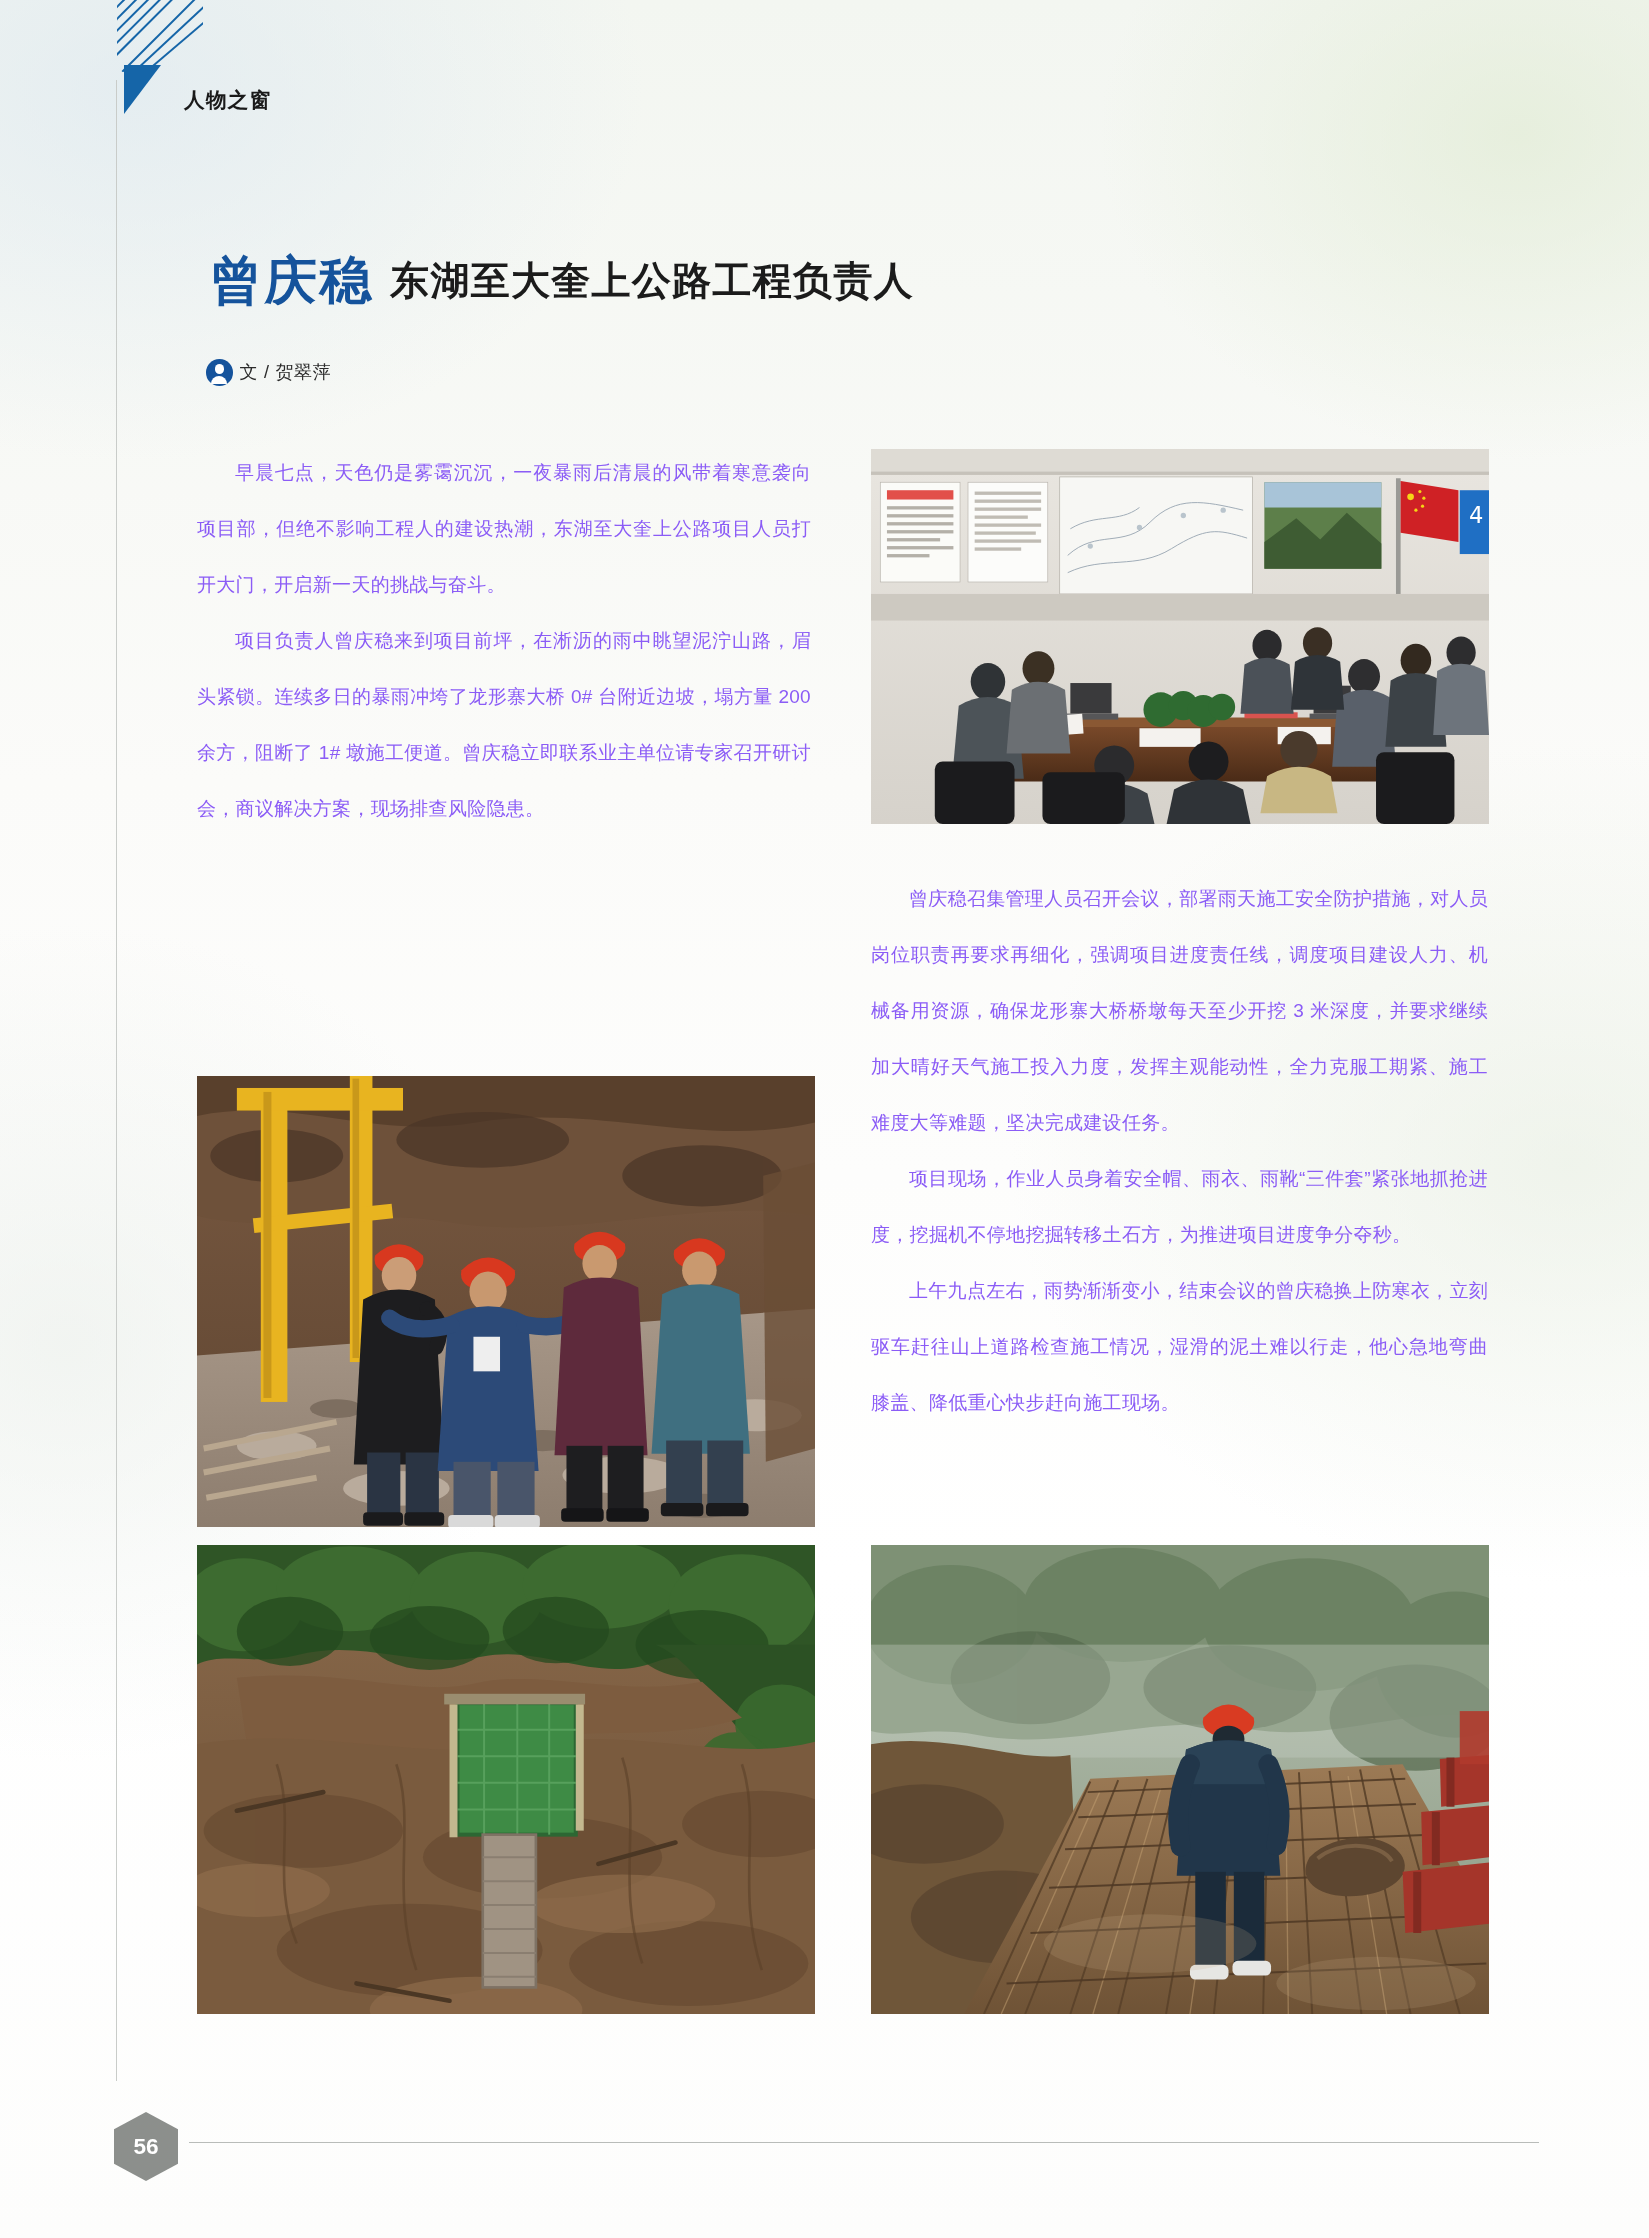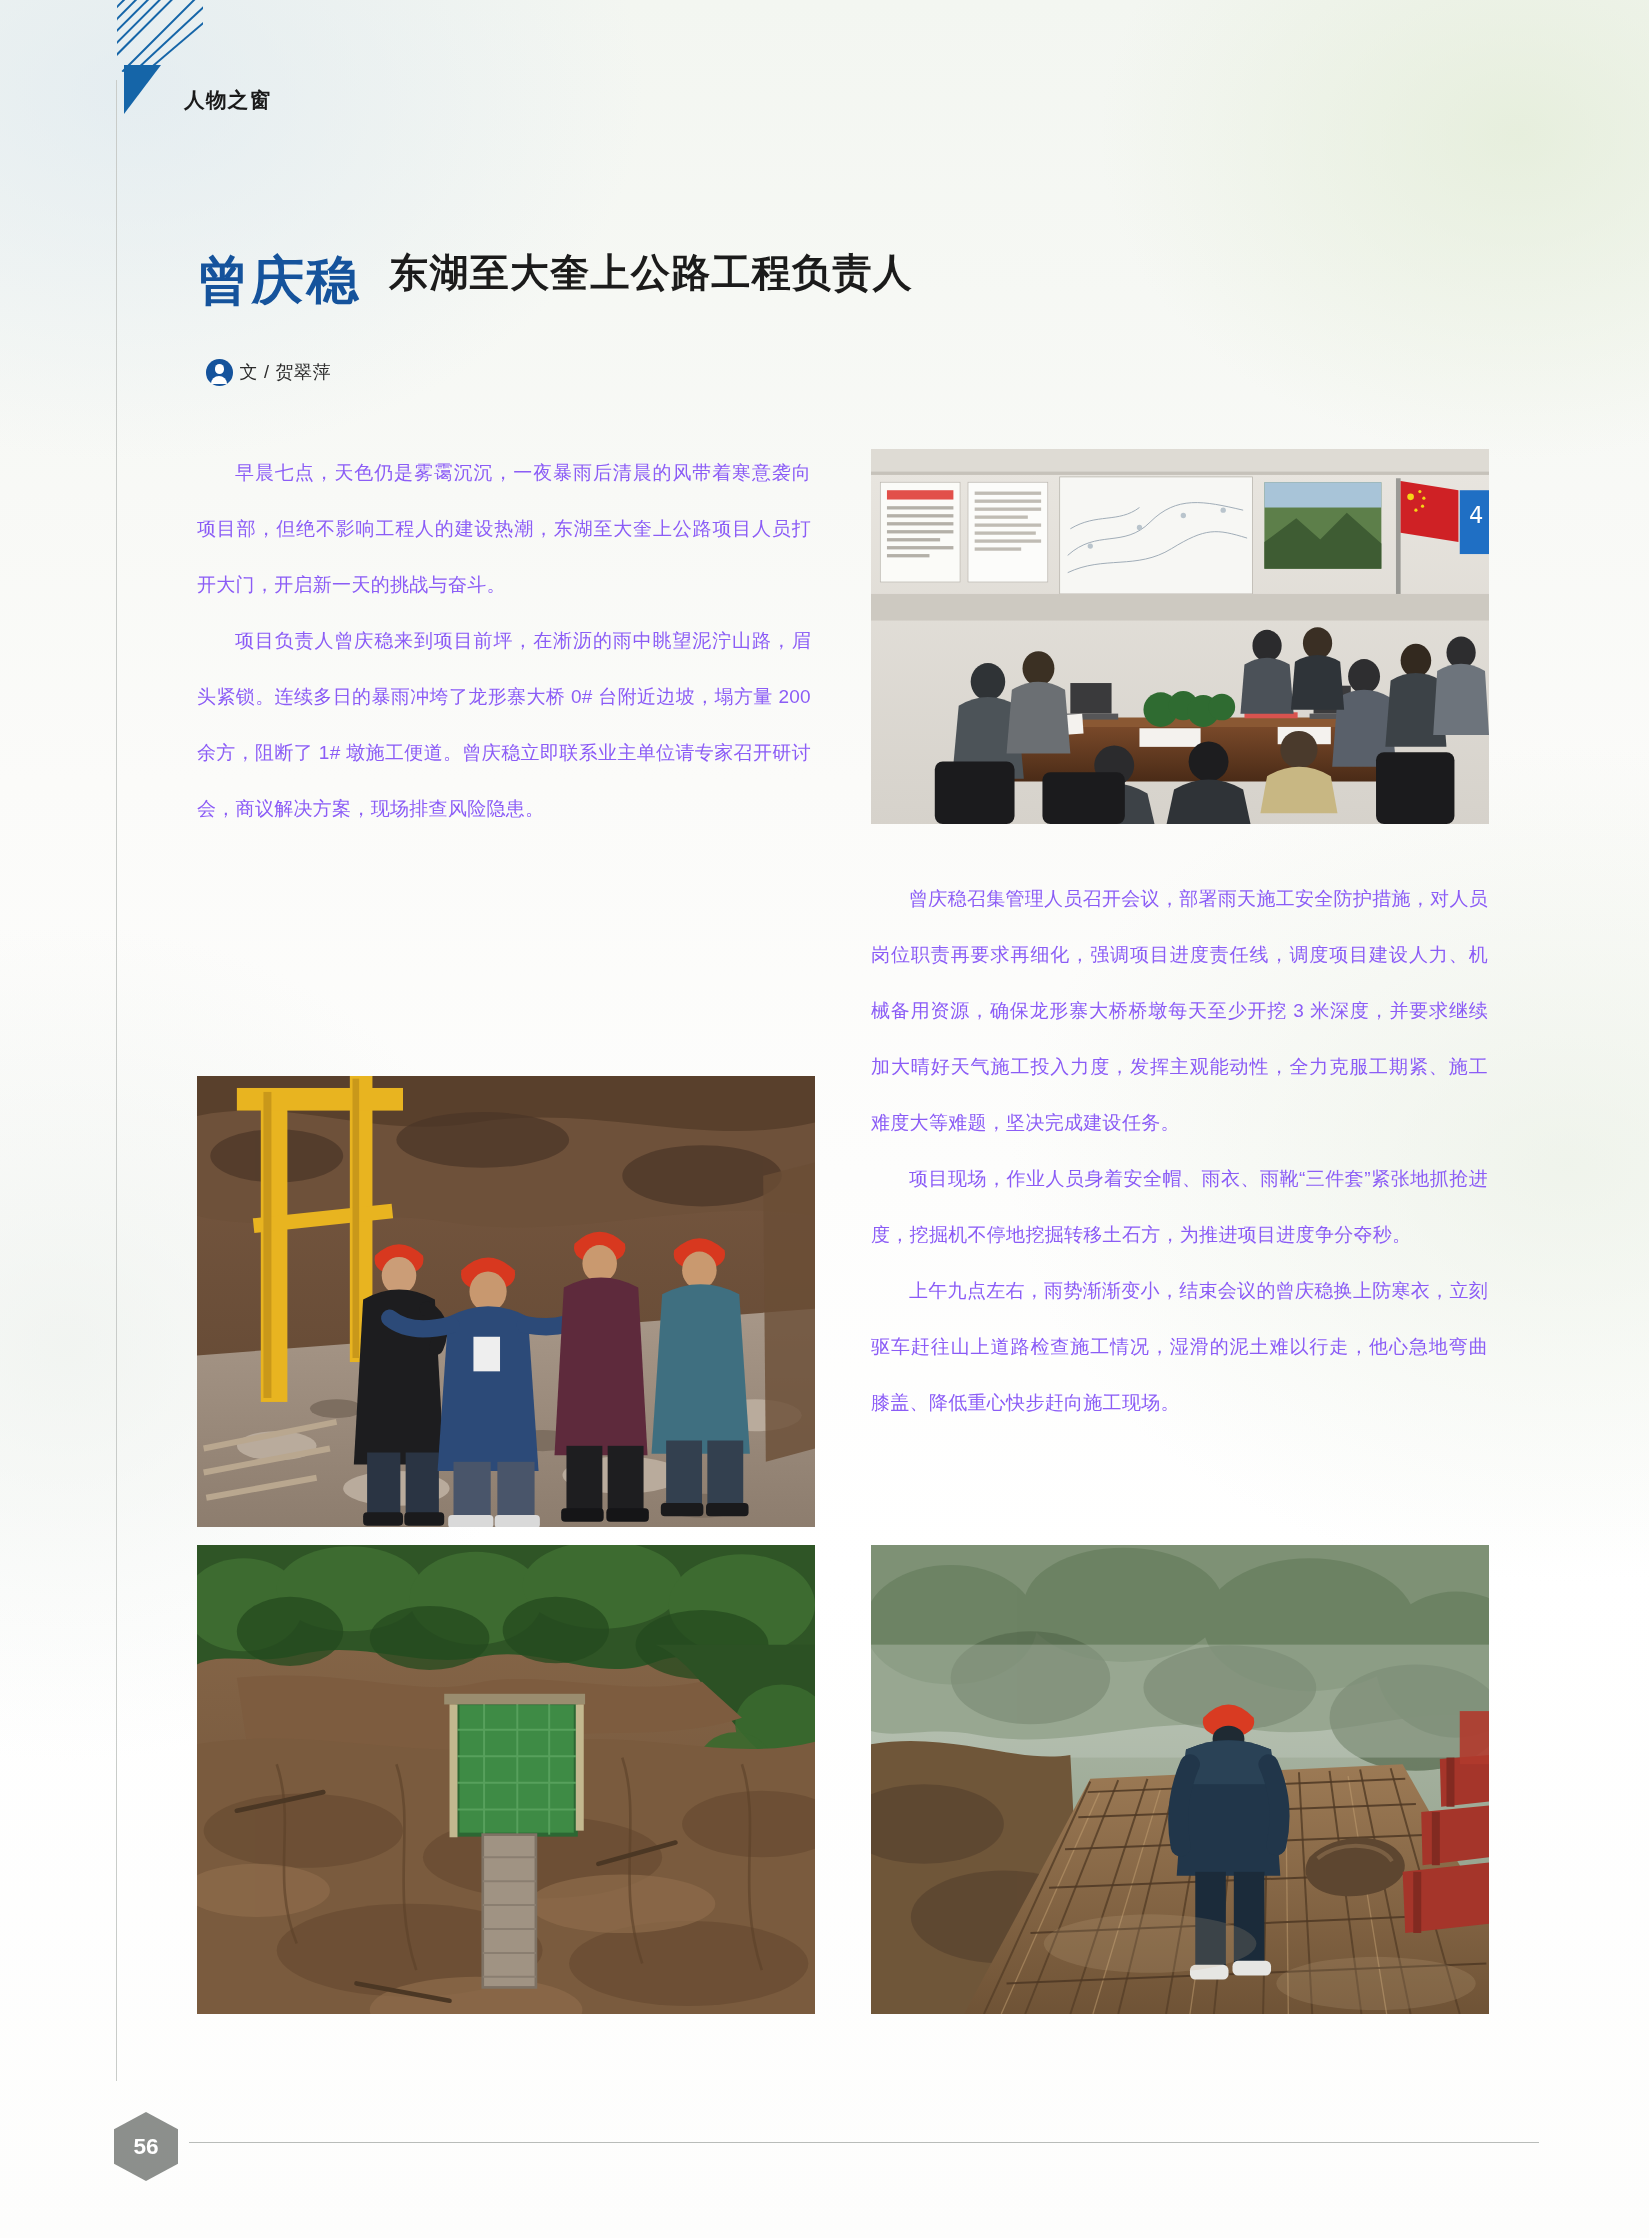--- a/index.html
+++ b/index.html
@@ -63,38 +63,38 @@
     left: 116px;
     top: 80px;
     width: 1.3px;
     height: 2001px;
     background: #c9ccc9;
   }
 
   
   .headline {
     position: absolute;
-    left: 197px;
+    left: 210px;
     top: 246px;
     display: flex;
-    align-items: flex-start;
+    align-items: center;
   }
   .headline .name {
     font-size: 52px;
     font-weight: 700;
     color: #15539c;
     letter-spacing: 2.7px;
     font-family: "DejaVu Serif", serif;
   }
   .headline .role {
     font-size: 39px;
     font-weight: 700;
     color: #1b1b1b;
     letter-spacing: 1.3px;
-    margin-left: 28px;
+    margin-left: 16px;
     font-family: "DejaVu Serif", serif;
   }
 
   
   .byline {
     position: absolute;
     left: 206px;
     top: 359px;
     display: flex;
     align-items: center;

